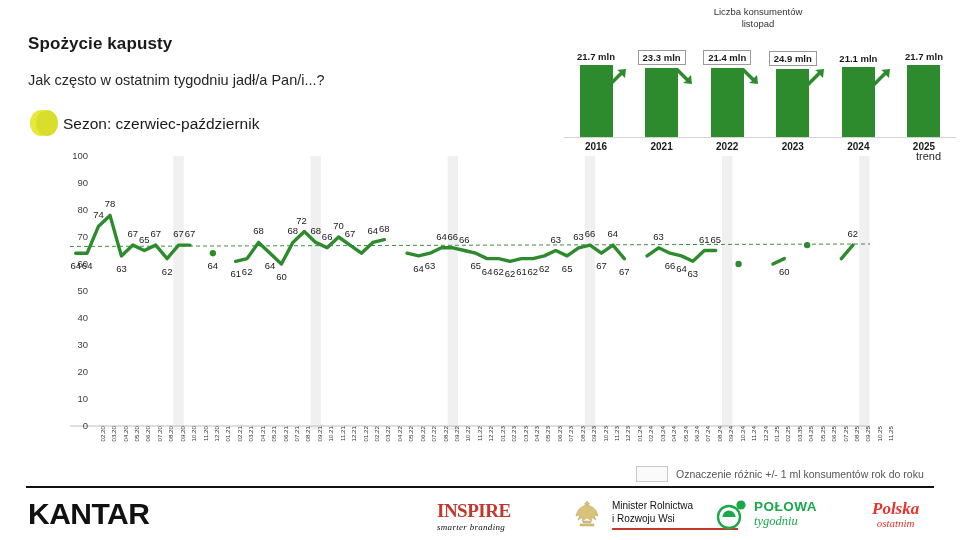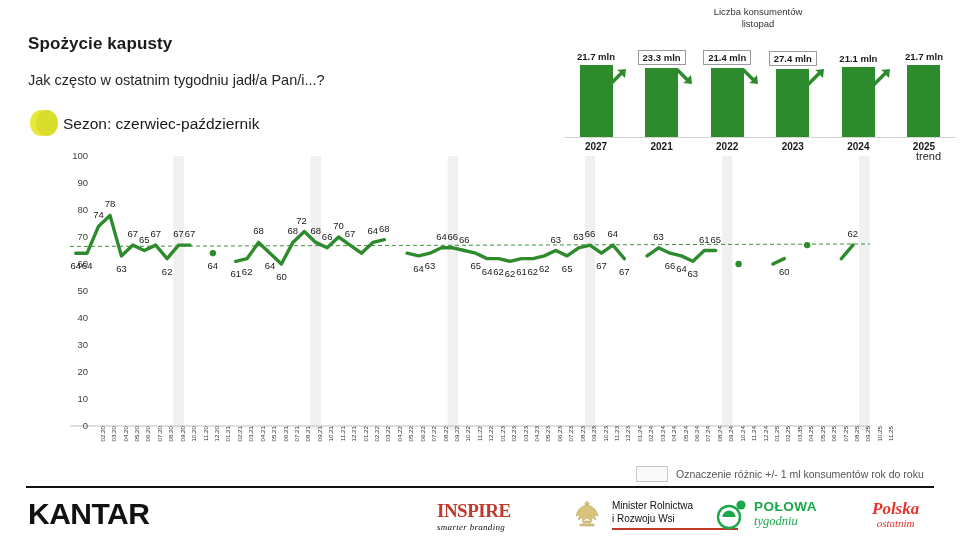--- a/index.html
+++ b/index.html
@@ -96,35 +96,35 @@
       </div>
       <div class="barcol">
         <div class="barval boxed">23.3 mln</div>
         <div class="bar" style="height: 79px;"></div>
       </div>
       <div class="barcol">
         <div class="barval boxed">21.4 mln</div>
         <div class="bar" style="height: 72px;"></div>
       </div>
       <div class="barcol">
-        <div class="barval boxed">27.4 mln</div>
+        <div class="barval boxed">24.9 mln</div>
         <div class="bar" style="height: 69px;"></div>
       </div>
       <div class="barcol">
         <div class="barval">21.1 mln</div>
         <div class="bar" style="height: 71px;"></div>
       </div>
       <div class="barcol">
         <div class="barval">21.7 mln</div>
         <div class="bar" style="height: 73px;"></div>
       </div>
     </div>
   <div id="baraxis"></div>
   <div id="baryears">
-      <div class="baryear">2027</div>
+      <div class="baryear">2016</div>
       <div class="baryear">2021</div>
       <div class="baryear">2022</div>
       <div class="baryear">2023</div>
       <div class="baryear">2024</div>
       <div class="baryear">2025</div>
     </div>
 <div class="arrow" style="left: 48px; top: 62px;"><svg width="20" height="18" viewBox="0 0 20 18">
         <polygon points="1,15 12,4 9,2 18,1 17,10 14,7 3,18" fill="#2d8b2d"></polygon>
       </svg></div>
     <div class="arrow" style="left: 114px; top: 62px;"><svg width="20" height="18" viewBox="0 0 20 18">

